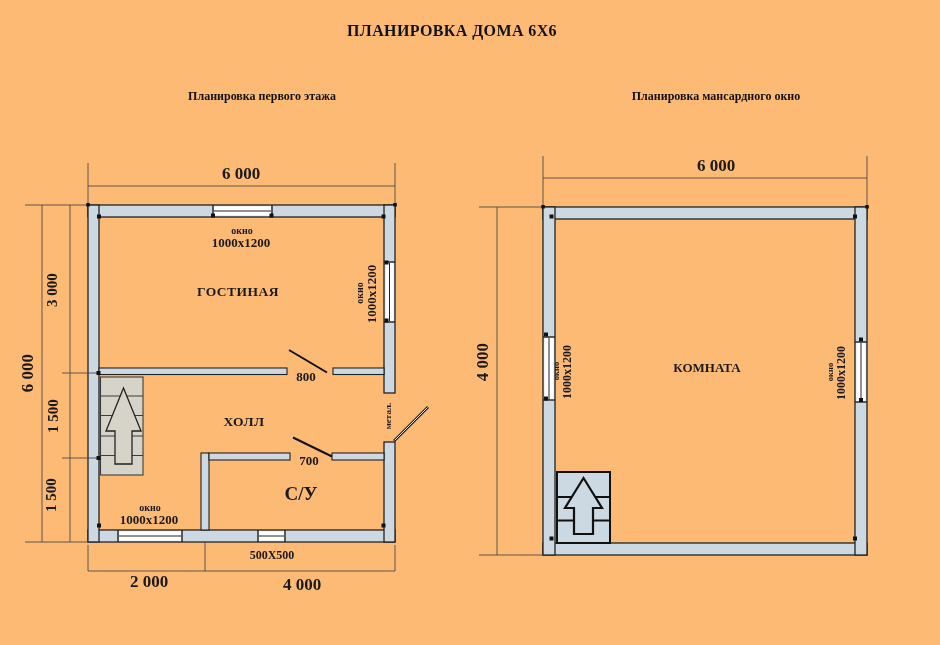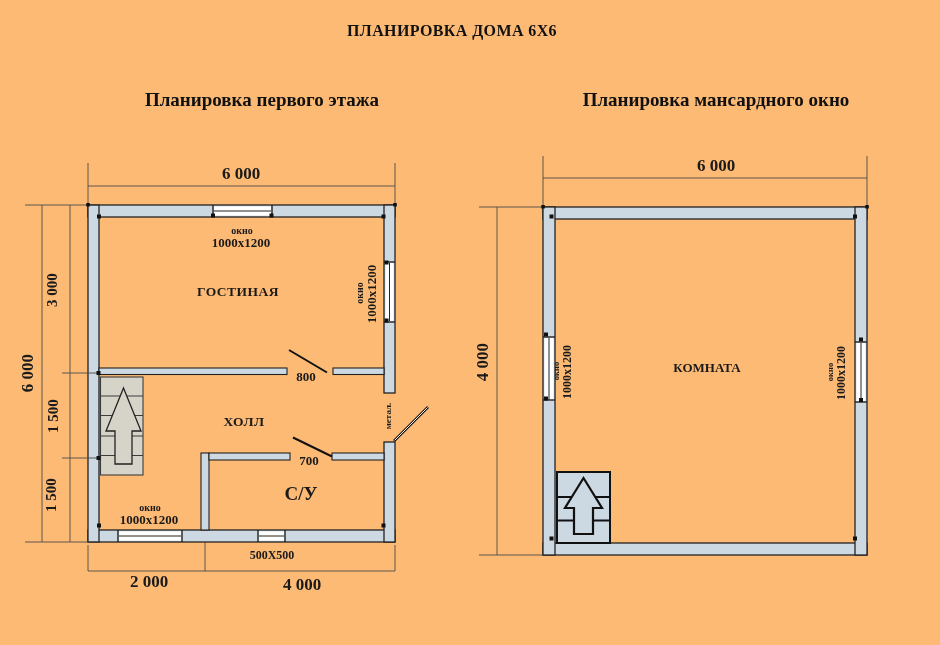--- a/index.html
+++ b/index.html
@@ -1,21 +1,21 @@
 <!DOCTYPE html>
 <html><head>
 <meta charset="utf-8">
 <style>
   html,body{margin:0;padding:0;background:#fff;}
   #stage{position:relative;width:940px;height:645px;background:#fdba74;overflow:hidden;
          font-family:"Liberation Serif",serif;}
   .page-title{position:absolute;top:22px;left:0;width:904px;text-align:center;
               font-weight:700;font-size:16px;letter-spacing:.4px;color:#111;}
   .subtitle{position:absolute;top:89px;width:400px;text-align:center;
-            font-weight:700;font-size:19px;color:#111;}
+            font-weight:700;font-size:12px;color:#111;}
   .subtitle-left{left:62px;}
   .subtitle-right{left:516px;}
   svg{position:absolute;top:0;left:0;}
   svg text{font-family:"Liberation Serif",serif;font-weight:700;fill:#1a1a1a;text-anchor:middle;}
   .t8{font-size:8.5px}.t9{font-size:9px}.t10{font-size:10px}.t12{font-size:12px}
   .t13{font-size:13px}.t14{font-size:13.5px;letter-spacing:.5px}
   .t15{font-size:15px}.t17{font-size:17px}.t19{font-size:19px}
 </style>
 </head>
 <body>

